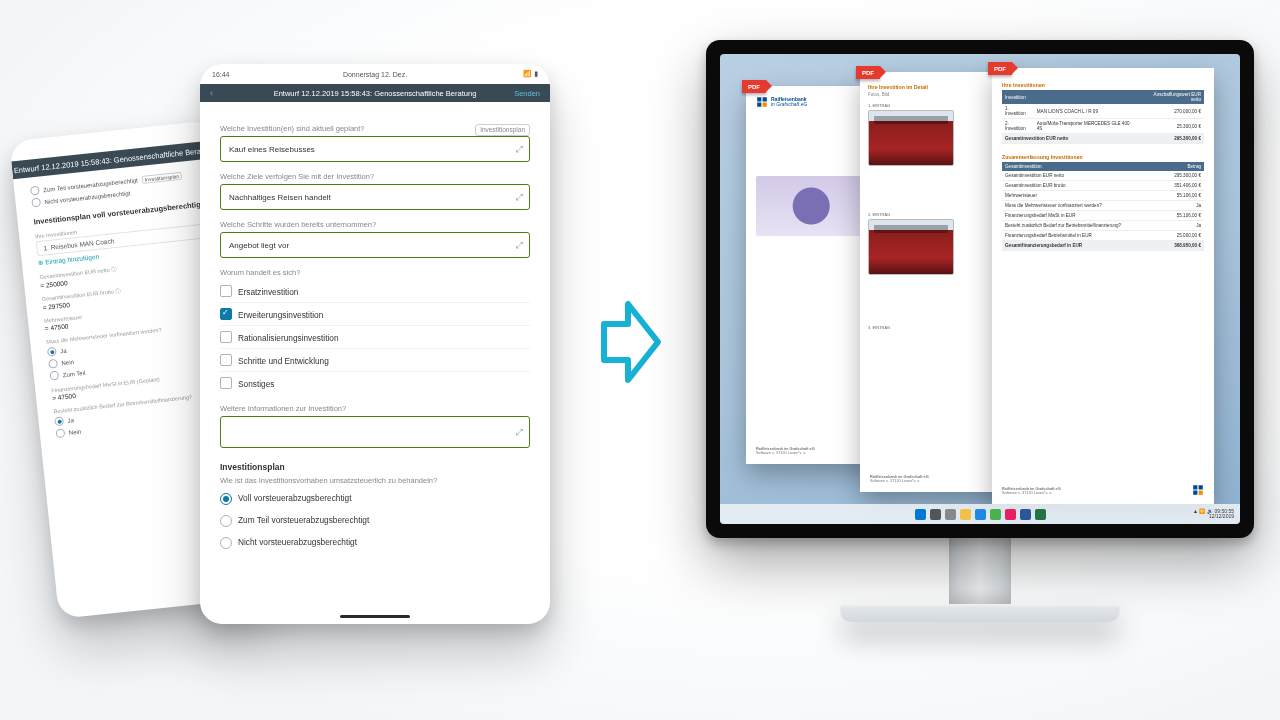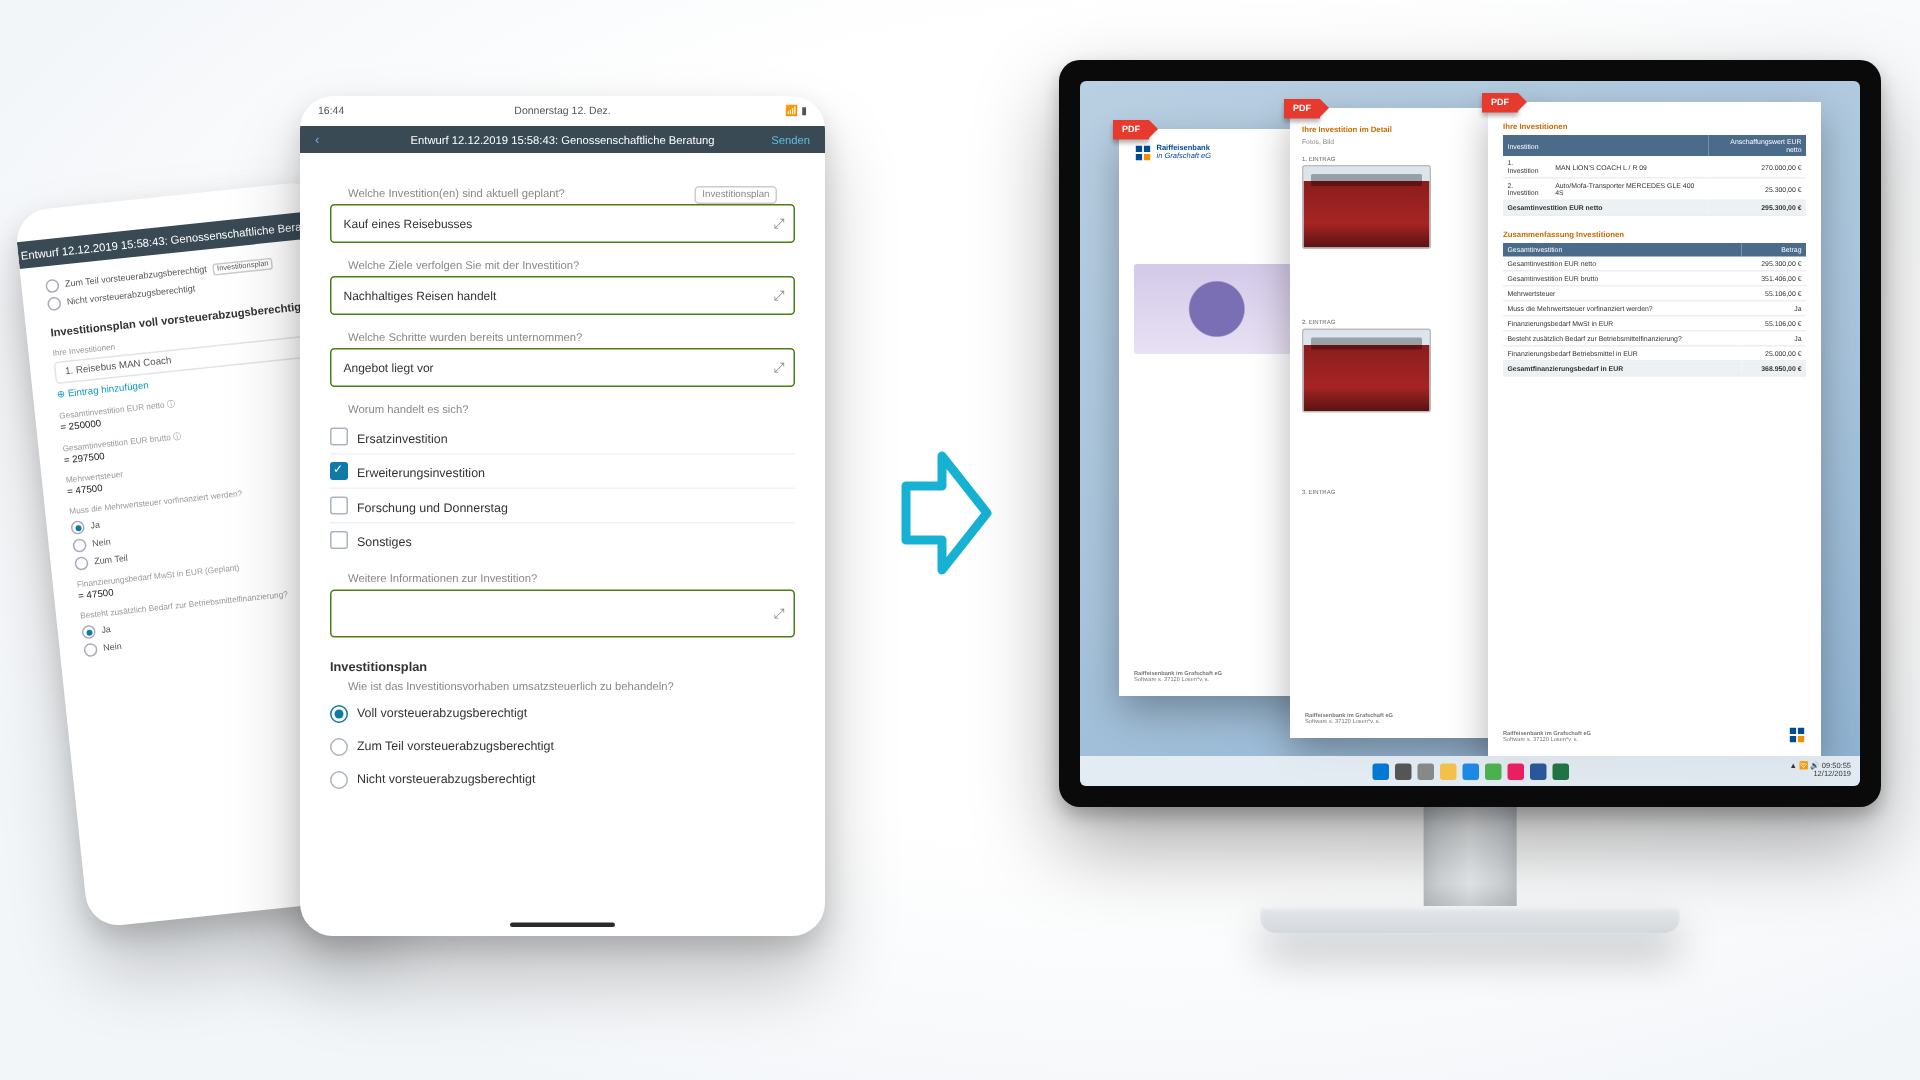--- a/index.html
+++ b/index.html
@@ -10,21 +10,21 @@
   .tablet-back{left:8px;top:120px;width:206px;height:480px;transform:rotate(-6deg);transform-origin:top right}
   .tablet-front{left:200px;top:64px;width:350px;height:560px}
   .tab-status{height:20px;display:flex;align-items:center;justify-content:center;font-size:7px;color:#555;position:relative}
   .tab-status .time{position:absolute;left:12px}
   .tab-status .batt{position:absolute;right:12px;display:flex;gap:3px;align-items:center}
   .tab-titlebar{height:18px;background:#3a4a55;color:#fff;font-size:7.5px;display:flex;align-items:center;padding:0 10px;position:relative}
   .tab-titlebar .back{color:#5bc0de;font-size:9px}
   .tab-titlebar .ttl{position:absolute;left:0;right:0;text-align:center}
   .tab-titlebar .send{position:absolute;right:10px;color:#5bc0de}
   .tab-body{padding:12px 20px 0;height:calc(100% - 38px);overflow:hidden}
-  .q-label{font-size:7.5px;color:#888;margin:10px 12px 3px;line-height:1.2}
+  .q-label{font-size:7.5px;color:#888;margin:10px 0 3px;line-height:1.2}
   .q-field{border:1px solid #4d7c0f;border-radius:3px;height:20px;font-size:8px;color:#333;display:flex;align-items:center;padding:0 8px;position:relative;background:#fff}
   .q-field.big{height:24px}
   .q-field.area{height:30px}
   .expand{position:absolute;right:6px;color:#888;font-size:9px}
   .cb-row{display:flex;align-items:flex-end;gap:6px;font-size:8.3px;color:#333;padding:5px 0;border-top:1px solid #f0f2f4}
   .cb-row:first-of-type{border-top:none}
   .cb{width:10px;height:10px;border:1px solid #aab4bc;border-radius:2px;flex:none;position:relative}
   .cb.checked{background:#0f7aa8;border-color:#0f7aa8}
   .cb.checked::after{content:"✓";color:#fff;font-size:8px;position:absolute;top:-1px;left:1px}
   .sec-head{font-size:8.5px;font-weight:700;color:#333;margin:14px 0 4px}
@@ -178,21 +178,25 @@
         <div class="cb-row">
           <span class="cb"></span>
           <span>Ersatzinvestition</span>
         </div>
         <div class="cb-row">
           <span class="cb checked"></span>
           <span>Erweiterungsinvestition</span>
         </div>
         <div class="cb-row">
           <span class="cb"></span>
-          <span>Forschung und Donnerstag</span>
+          <span>Rationalisierungsinvestition</span>
+        </div>
+        <div class="cb-row">
+          <span class="cb"></span>
+          <span>Schritte und Entwicklung</span>
         </div>
         <div class="cb-row">
           <span class="cb"></span>
           <span>Sonstiges</span>
         </div>
       </div>
 
     <div class="q-label">Weitere Informationen zur Investition?</div>
     <div class="q-field area">
       <span class="expand">⤢</span>

